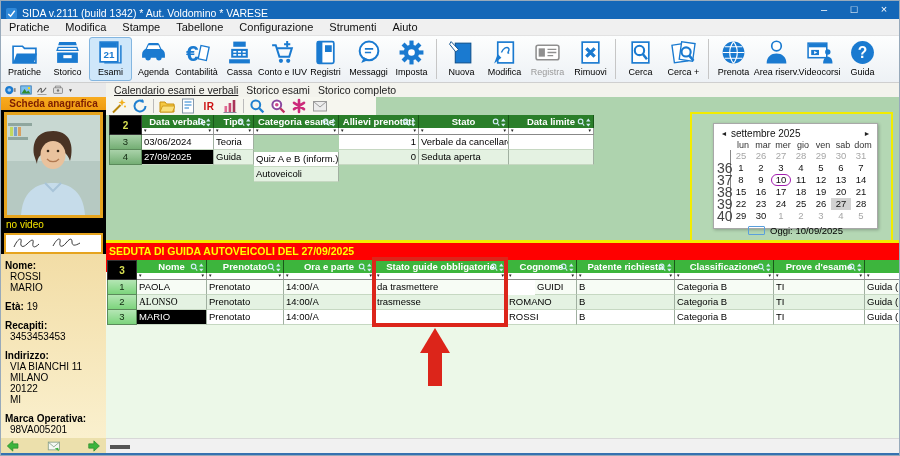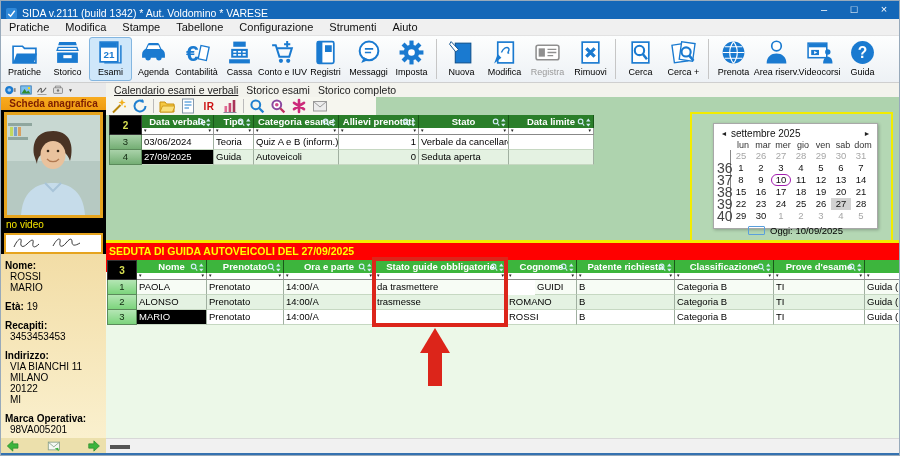--- a/index.html
+++ b/index.html
@@ -546,21 +546,21 @@
             <div class="cell" style="background: rgb(228, 242, 226);">Guida</div>
           </div>
           <div class="dcol" style="width: 85px;">
             <div class="hcell"><span class="hlabel">Categoria esame</span><span class="hico"><svg viewBox="0 0 15 9">
                   <circle cx="3.6" cy="3.4" r="2.3" fill="none" stroke="#d8f0ff" stroke-width="1.1"></circle>
                   <path d="M5.2 5l2 2.6" stroke="#d8f0ff" stroke-width="1.1"></path>
                   <path d="M11.3 0.6l2.2 2.8h-4.4z" fill="#d8f0ff"></path>
                   <path d="M11.3 8.6L9.1 5.8h4.4z" fill="#d8f0ff"></path>
                 </svg></span></div>
             <div class="fcell"></div>
-            <div class="cell" style="background: rgb(255, 255, 255);">Quiz A e B (inform.)</div>
+            <div class="cell" style="background: rgb(255, 255, 255); margin-top: 17px;">Quiz A e B (inform.)</div>
             <div class="cell" style="background: rgb(228, 242, 226);">Autoveicoli</div>
           </div>
           <div class="dcol" style="width: 80px;">
             <div class="hcell"><span class="hlabel">Allievi prenotati</span><span class="hico"><svg viewBox="0 0 15 9">
                   <circle cx="3.6" cy="3.4" r="2.3" fill="none" stroke="#d8f0ff" stroke-width="1.1"></circle>
                   <path d="M5.2 5l2 2.6" stroke="#d8f0ff" stroke-width="1.1"></path>
                   <path d="M11.3 0.6l2.2 2.8h-4.4z" fill="#d8f0ff"></path>
                   <path d="M11.3 8.6L9.1 5.8h4.4z" fill="#d8f0ff"></path>
                 </svg></span></div>
             <div class="fcell"></div>
@@ -685,21 +685,21 @@
         </div>
         <div class="dcol" style="width: 70px;">
           <div class="hcell"><span class="hlabel">Nome</span><span class="hico"><svg viewBox="0 0 15 9">
                 <circle cx="3.6" cy="3.4" r="2.3" fill="none" stroke="#d8f0ff" stroke-width="1.1"></circle>
                 <path d="M5.2 5l2 2.6" stroke="#d8f0ff" stroke-width="1.1"></path>
                 <path d="M11.3 0.6l2.2 2.8h-4.4z" fill="#d8f0ff"></path>
                 <path d="M11.3 8.6L9.1 5.8h4.4z" fill="#d8f0ff"></path>
               </svg></span></div>
           <div class="fcell"></div>
           <div class="cell" style="background: rgb(247, 252, 245);">PAOLA</div>
-          <div class="cell" style="background: rgb(228, 242, 226);">ALONSO</div>
+          <div class="cell" style="background: rgb(228, 242, 226); font-family: Liberation Serif, serif;">ALONSO</div>
           <div class="cell sel">MARIO</div>
         </div>
         <div class="dcol" style="width: 77px;">
           <div class="hcell"><span class="hlabel">Prenotato</span><span class="hico"><svg viewBox="0 0 15 9">
                 <circle cx="3.6" cy="3.4" r="2.3" fill="none" stroke="#d8f0ff" stroke-width="1.1"></circle>
                 <path d="M5.2 5l2 2.6" stroke="#d8f0ff" stroke-width="1.1"></path>
                 <path d="M11.3 0.6l2.2 2.8h-4.4z" fill="#d8f0ff"></path>
                 <path d="M11.3 8.6L9.1 5.8h4.4z" fill="#d8f0ff"></path>
               </svg></span></div>
           <div class="fcell"></div>

